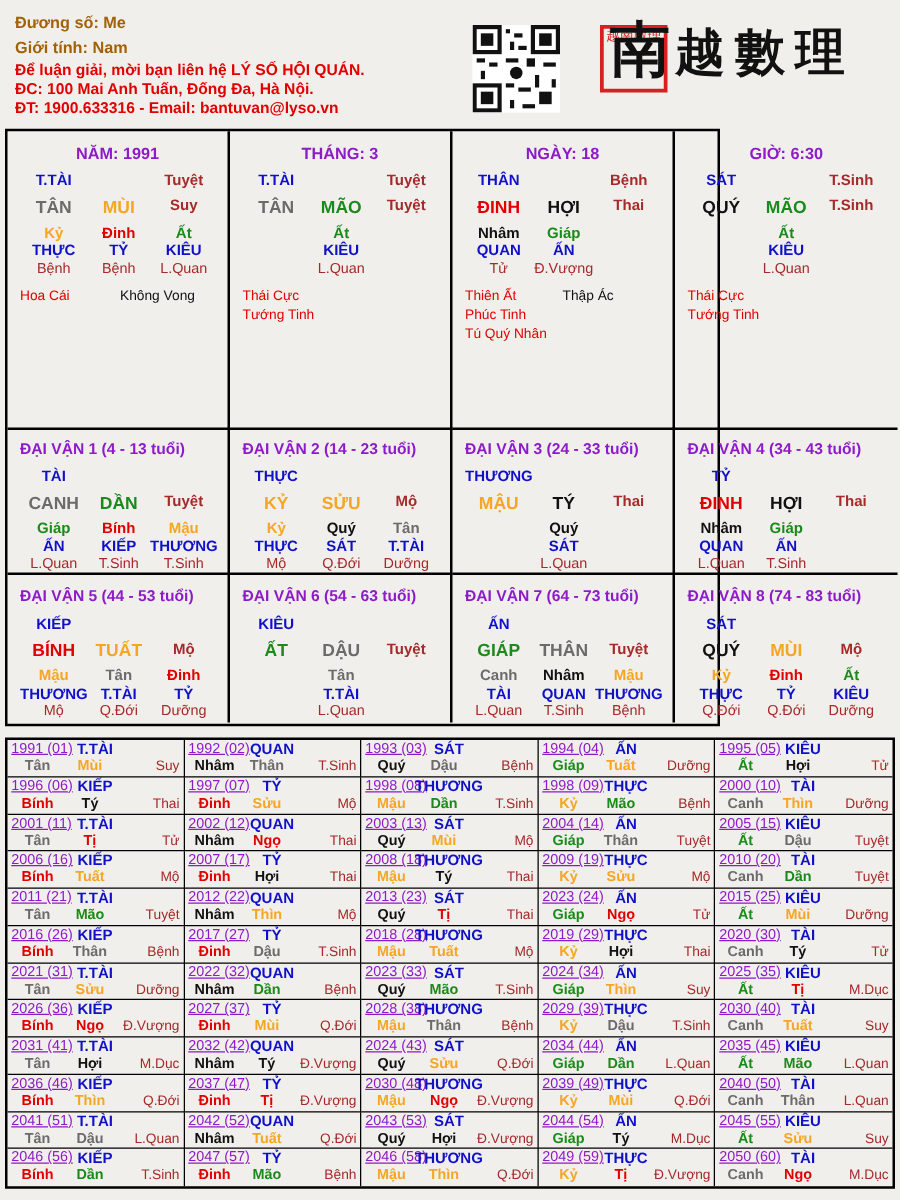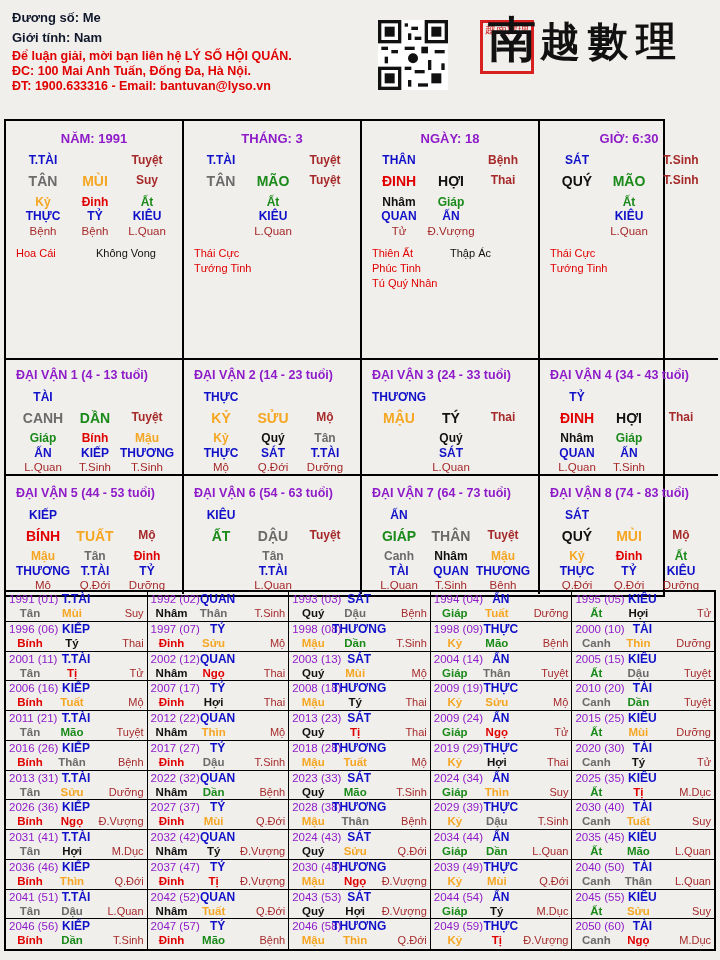--- a/index.html
+++ b/index.html
@@ -2,47 +2,47 @@
 <html><head>
 <meta charset="utf-8">
 <style>
   html, body { margin:0; padding:0; }
   body {
     width:720px; height:960px; overflow:hidden; position:relative;
     background:#f1efec;
     font-family:"Liberation Sans", sans-serif;
   }
   .hdr { position:absolute; left:12px; font-weight:bold; font-size:13px; }
-  .hdr.blue { color:#0f172a; }
+  .hdr.blue { color:#a16207; }
   .hdr.red { color:#e00000; font-size:12.5px; }
   .qr { position:absolute; left:378px; top:20px; width:70px; height:70px; background:#fff; }
   .seal { position:absolute; left:480px; top:20px; width:54px; height:54px; border:3px solid #d82020; color:#d82020; box-sizing:border-box; font-size:11px; line-height:12px; text-align:center; }
   .seal-big { position:absolute; left:488px; top:8px; font-size:48px; color:#111; font-family:"DejaVu Serif", serif; font-weight:bold; }
   .callig { position:absolute; left:540px; top:14px; font-size:40px; letter-spacing:8px; color:#111; font-family:"DejaVu Serif", serif; font-weight:bold; }
 
-  .main { position:absolute; left:4px; top:119px; width:661px; height:478px; border:2px solid #000; box-sizing:border-box; }
+  .main { position:absolute; left:4px; top:103px; width:572px; height:478px; border:2px solid #000; box-sizing:border-box; }
   .pillar { position:absolute; top:0; width:178px; height:239px; box-sizing:border-box; border-right:2px solid #000; border-bottom:2px solid #000; }
   .pillar.last { border-right:none; }
   .dv { position:absolute; width:178px; height:118px; box-sizing:border-box; border-right:2px solid #000; }
   .dv.last { border-right:none; }
   .dv.row1 { top:237px; border-bottom:2px solid #000; }
   .dv.row2 { top:355px; }
   .ttl { position:absolute; left:0; right:0; text-align:center; color:#8e1bc8; font-weight:bold; font-size:13px; }
   .dv .ttl { text-align:left; padding-left:10px; font-size:12.5px; }
   .cell { position:absolute; width:54px; text-align:center; font-weight:bold; font-size:12px; white-space:nowrap; }
   .c1 { left:10px; } .c2 { left:62px; } .c3 { left:114px; }
   .big { font-size:14px; }
   .norm { font-weight:normal; font-size:11.5px; }
   .than { position:absolute; font-size:11px; white-space:nowrap; }
 
   .annual { position:absolute; left:4px; top:590px; width:712px; height:361px; border:2px solid #000; box-sizing:border-box; display:grid; grid-template-columns:repeat(5, 1fr); grid-template-rows:repeat(12, 1fr); }
   .ac { position:relative; border-right:1px solid #000; border-bottom:1px solid #000; box-sizing:border-box; font-size:11px; }
   .ac.lastc { border-right:none; }
   .ac.lastr { border-bottom:none; }
-  .ac .yr { position:absolute; left:3px; top:1px; color:#8e1bc8; font-size:11.5px; }
+  .ac .yr { position:absolute; left:3px; top:1px; color:#8e1bc8; font-size:11.5px;text-decoration:underline; }
   .ac .tt { position:absolute; left:70px; top:0px; color:#1010c8; font-weight:bold; font-size:12px; transform:translateX(-50%); white-space:nowrap; }
   .ac .can { position:absolute; left:4px; top:15px; font-weight:bold; font-size:11.5px; width:40px; text-align:center; }
   .ac .chi { position:absolute; left:46px; top:15px; font-weight:bold; font-size:11.5px; width:40px; text-align:center; }
   .ac .ts { position:absolute; right:3px; top:15px; color:#a52a2a; font-size:11px; }
 </style>
 </head>
 <body>
 
 <div class="hdr blue" style="top:10px;">Đương số: Me</div>
 <div class="hdr blue" style="top:30px;">Giới tính:   Nam</div>
@@ -423,21 +423,21 @@
     <span class="ts">Mộ</span>
   </div>
     <div class="ac  ">
     <span class="yr">2013 (23)</span>
     <span class="tt">SÁT</span>
     <span class="can" style="color:#111111;">Quý</span>
     <span class="chi" style="color:#e00000;">Tị</span>
     <span class="ts">Thai</span>
   </div>
     <div class="ac  ">
-    <span class="yr">2009 (24)</span>
+    <span class="yr">2023 (24)</span>
     <span class="tt">ẤN</span>
     <span class="can" style="color:#1a8a1a;">Giáp</span>
     <span class="chi" style="color:#e00000;">Ngọ</span>
     <span class="ts">Tử</span>
   </div>
     <div class="ac lastc ">
     <span class="yr">2015 (25)</span>
     <span class="tt">KIÊU</span>
     <span class="can" style="color:#1a8a1a;">Ất</span>
     <span class="chi" style="color:#f5a623;">Mùi</span>
@@ -472,21 +472,21 @@
     <span class="ts">Thai</span>
   </div>
     <div class="ac lastc ">
     <span class="yr">2020 (30)</span>
     <span class="tt">TÀI</span>
     <span class="can" style="color:#6b6b6b;">Canh</span>
     <span class="chi" style="color:#111111;">Tý</span>
     <span class="ts">Tử</span>
   </div>
     <div class="ac  ">
-    <span class="yr">2013 (31)</span>
+    <span class="yr">2021 (31)</span>
     <span class="tt">T.TÀI</span>
     <span class="can" style="color:#6b6b6b;">Tân</span>
     <span class="chi" style="color:#f5a623;">Sửu</span>
     <span class="ts">Dưỡng</span>
   </div>
     <div class="ac  ">
     <span class="yr">2022 (32)</span>
     <span class="tt">QUAN</span>
     <span class="can" style="color:#111111;">Nhâm</span>
     <span class="chi" style="color:#1a8a1a;">Dần</span>

